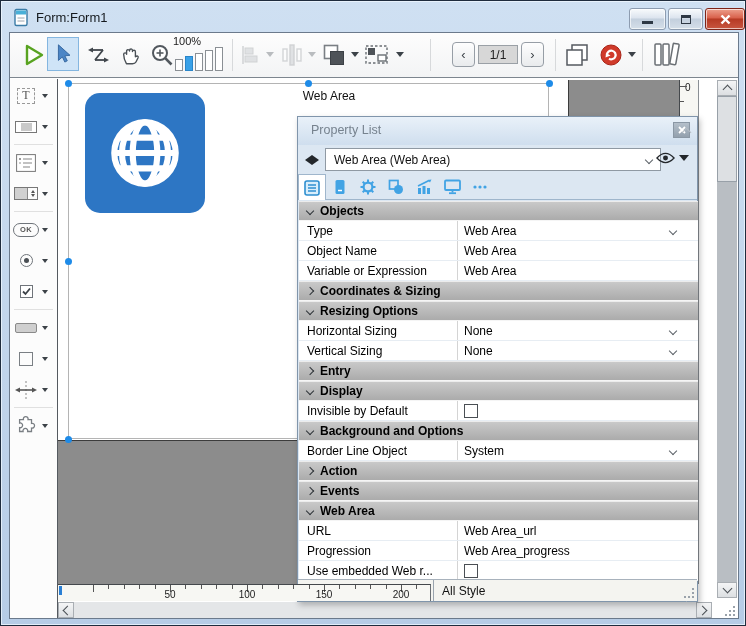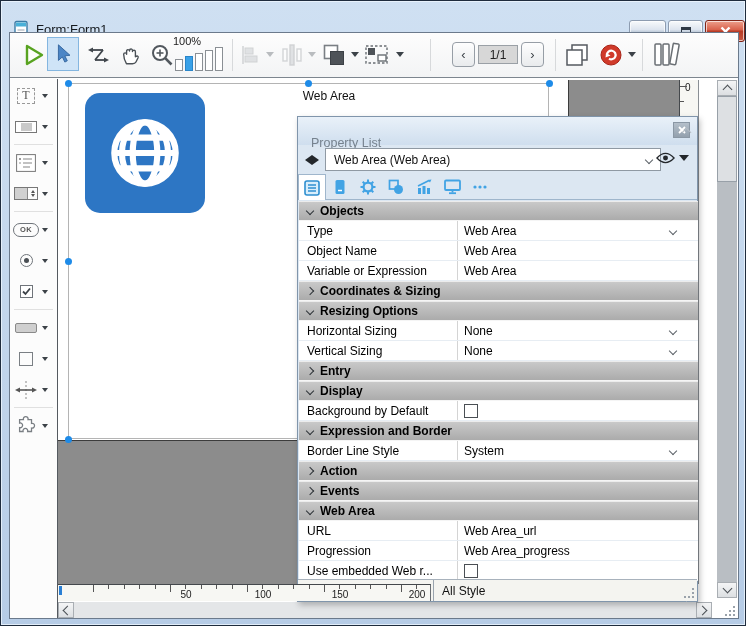--- a/index.html
+++ b/index.html
@@ -1,20 +1,20 @@
 <!DOCTYPE html>
 <html><head>
 <meta charset="utf-8">
 <style>
   html,body{margin:0;padding:0;background:#e8e8e8;font-family:"Liberation Sans",sans-serif;}
   *{box-sizing:border-box;}
   #frame{position:relative;width:746px;height:626px;background:linear-gradient(#cfe0f2,#b6cce6);
     border:1px solid #1f2c3d;box-shadow:inset 0 0 0 1px rgba(240,248,255,.75);overflow:hidden;}
   
-  #titlebar{position:absolute;left:1px;top:13px;width:610px;height:30px;border-radius:14px;}
+  #titlebar{position:absolute;left:1px;top:1px;width:610px;height:30px;border-radius:14px;}
   #title-icon{position:absolute;left:11px;top:6px;width:17px;height:19px;}
   #window-title{position:absolute;left:34px;top:0;height:30px;line-height:31px;font-size:13px;color:#15191e;}
   .cap{position:absolute;top:6px;height:22px;border-radius:3px;border:1px solid #8d9cb0;
     background:linear-gradient(#f8fafc,#dce4ee 45%,#c3cfdd 50%,#d5dfe9);
     box-shadow:inset 0 0 0 1px rgba(255,255,255,.65);display:flex;align-items:center;justify-content:center;}
   #btn-min{left:627px;width:37px;} #btn-max{left:666px;width:35px;}
   #btn-close{left:703px;width:40px;background:linear-gradient(#eda08d,#d8604a 45%,#b63a24 50%,#c85640);border-color:#7e2418;}
   .glyph-min{width:11px;height:3px;background:#2e3844;margin-top:6px;}
   .glyph-max{width:10px;height:9px;border:1.6px solid #2e3844;border-top-width:3px;background:transparent;}
   
@@ -60,34 +60,34 @@
   #webarea-object{position:absolute;left:10px;top:3px;width:481px;height:356px;border:1px solid #b4b4b4;background:#fff;}
   #globe{position:absolute;left:16px;top:9px;width:120px;height:120px;background:#2d76c4;border-radius:15px;display:flex;align-items:center;justify-content:center;}
   #webarea-label{position:absolute;left:200px;top:5px;width:120px;text-align:center;font-size:12px;color:#111;}
   .handle{position:absolute;width:7px;height:7px;border-radius:50%;background:#1e8be8;z-index:3;}
   
   #ruler-right{position:absolute;left:669px;top:47px;width:20px;height:504px;background:#f7f7f3;border-left:1px solid #44484c;border-right:1px solid #8a8f94;z-index:1;}
   #ruler-right .num{position:absolute;left:5px;font-size:10px;color:#222;}
   #ruler-right .tick{position:absolute;left:0;height:1px;background:#555;}
   #ruler-bottom{position:absolute;left:48px;top:551px;width:373px;height:17px;background:#f7f7f3;border-top:1px solid #44484c;border-right:1px solid #6b7075;z-index:30;}
   #ruler-bottom .tick{position:absolute;top:0;width:1px;background:#555;}
-  #ruler-bottom .num{position:absolute;top:4px;font-size:10px;color:#222;transform:translateX(-50%);margin-left:16px;}
+  #ruler-bottom .num{position:absolute;top:4px;font-size:10px;color:#222;transform:translateX(-50%);}
   #ruler-marker{position:absolute;left:1px;top:1px;width:3px;height:9px;background:#2a7fd4;}
   .sb-chev{width:7px;height:7px;border-right:1.8px solid #4a4f54;border-bottom:1.8px solid #4a4f54;display:inline-block;}
   .sb-btn{position:absolute;background:linear-gradient(#f4f5f6,#dcdfe2);border:1px solid #a9aeb3;display:flex;align-items:center;justify-content:center;}
   #vscroll{position:absolute;left:707px;top:47px;width:20px;height:518px;background:#b9bec3;}
   #vthumb{position:absolute;left:0;top:16px;width:20px;height:86px;background:#dde0e3;border:1px solid #98a0a8;}
   #hscroll{position:absolute;left:48px;top:569px;width:654px;height:16px;background:#e4e6e8;}
   #corner-grip{position:absolute;left:709px;top:570px;width:17px;height:14px;}
   .gripdots i{position:absolute;width:2px;height:2px;background:#9aa2aa;}
   
   #panel{position:absolute;left:287px;top:83px;width:401px;height:486px;background:#dce7f2;border:1px solid #8095ab;
     box-shadow:2px 3px 6px rgba(0,0,0,.25);z-index:20;}
   #panel-titlebar{position:absolute;left:0;top:0;width:100%;height:28px;background:linear-gradient(#e9f1f9,#cfdeee);}
-  #panel-title{position:absolute;left:13px;top:19px;font-size:12.5px;color:#76828e;}
+  #panel-title{position:absolute;left:13px;top:6px;font-size:12.5px;color:#76828e;}
   #panel-close{position:absolute;right:7px;top:5px;width:17px;height:16px;background:linear-gradient(#b4bfca,#93a0ad);
     border:1px solid #8a97a4;display:flex;align-items:center;justify-content:center;}
   #selector-row{position:absolute;left:0;top:28px;width:100%;height:29px;display:flex;align-items:center;}
   .tri{width:0;height:0;display:inline-block;}
   .tri.l{border-top:5px solid transparent;border-bottom:5px solid transparent;border-right:7px solid #23272b;}
   .tri.r{border-top:5px solid transparent;border-bottom:5px solid transparent;border-left:7px solid #23272b;}
   .tri.d{border-left:5px solid transparent;border-right:5px solid transparent;border-top:6px solid #23272b;}
   #object-selector{position:absolute;left:27px;top:3px;width:336px;height:23px;background:#fff;border:1px solid #8f99a3;
     font-size:12px;color:#111;display:flex;align-items:center;padding:0 8px;text-align:center;}
   #object-selector .chev{margin-left:auto;}
@@ -628,31 +628,31 @@
           </div>
           <div class="grow section">
             <span class="chev right"></span>
             <span>Entry</span>
           </div>
           <div class="grow section">
             <span class="chev "></span>
             <span>Display</span>
           </div>
           <div class="grow prop">
-            <span class="plabel">Background by Default</span>
+            <span class="plabel">Invisible by Default</span>
             <span class="pvalue">
               <span class="gcheckbox"></span>
             </span>
           </div>
           <div class="grow section">
             <span class="chev "></span>
-            <span>Expression and Border</span>
-          </div>
-          <div class="grow prop">
-            <span class="plabel">Border Line Style</span>
+            <span>Background and Options</span>
+          </div>
+          <div class="grow prop">
+            <span class="plabel">Border Line Object</span>
             <span class="pvalue">
               <span>System</span>
               <span class="chev"></span>
             </span>
           </div>
           <div class="grow section">
             <span class="chev right"></span>
             <span>Action</span>
           </div>
           <div class="grow section">

